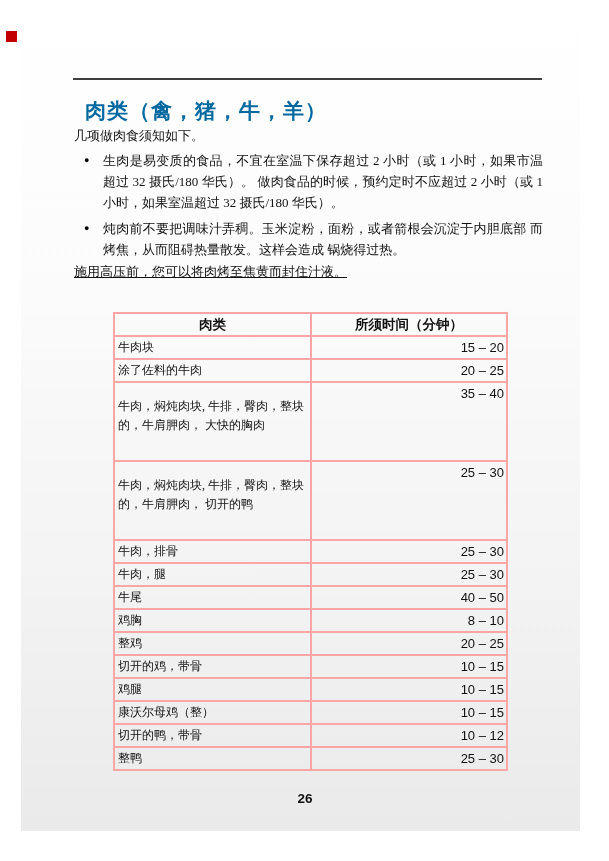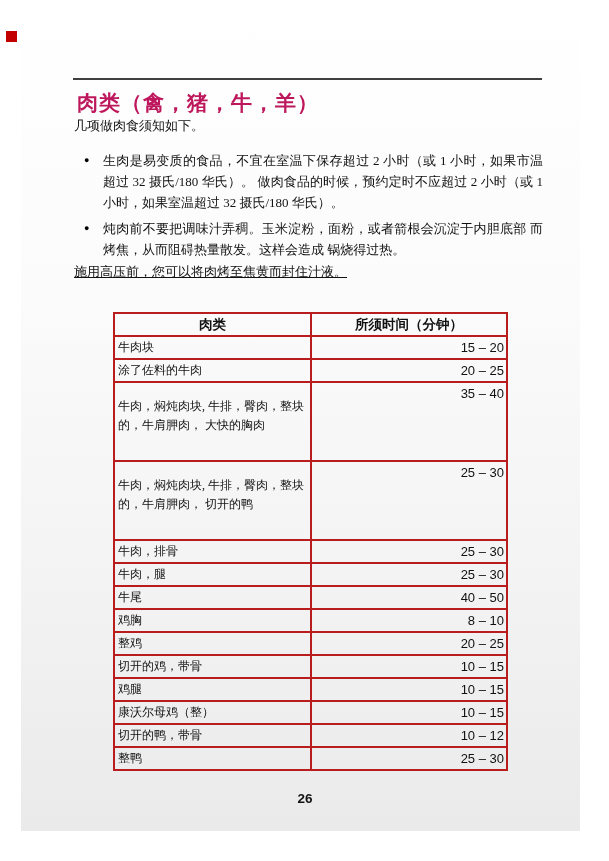--- a/index.html
+++ b/index.html
@@ -12,26 +12,26 @@
     position:absolute;left:21px;top:6px;width:559px;height:825px;
     background:linear-gradient(180deg,#ffffff 0%,#fbfbfb 35%,#f3f3f3 70%,#eaeaea 100%);
   }
   .red-marker{
     position:absolute;left:6px;top:31px;width:11px;height:11px;
   }
   .rule{
     position:absolute;left:73px;top:78px;width:469px;height:2px;background:#3f3f3f;
   }
   .title{
-    position:absolute;left:73px;top:85px;margin:4px;
+    position:absolute;left:73px;top:85px;margin:12px;
     font-family:"Liberation Sans",sans-serif;font-weight:bold;
-    font-size:21px;letter-spacing:1px;color:#be185d;
+    font-size:21px;letter-spacing:1px;color:#0369a1;
   }
   .intro{
-    position:absolute;left:74px;top:117px;font-size:13px;line-height:18px;
+    position:absolute;left:74px;top:127px;font-size:13px;line-height:18px;
   }
   .bullets{
     position:absolute;left:84px;top:150px;width:462px;
     margin:0;padding:0;list-style:none;
   }
   .bullets li{display:flex;margin:0 0 5px 0;}
   .bullet-dot{
     width:19px;flex:0 0 19px;font-size:9px;line-height:21px;color:#000;
   }
   .bullet-text{
@@ -40,21 +40,21 @@
   .note{
     position:absolute;left:74px;top:263px;font-size:13px;line-height:18px;text-decoration:underline;
   }
   table.meat{
     position:absolute;left:113px;top:312px;width:393px;
     border-collapse:collapse;table-layout:fixed;
   }
   table.meat col.c1{width:197px;}
   table.meat col.c2{width:196px;}
   table.meat th,table.meat td{
-    border:2px solid #b91c1c;background:transparent;
+    border:2px solid #fca5a5;background:transparent;
   }
   table.meat th{
     height:21px;font-family:"Liberation Sans",sans-serif;font-weight:bold;
     font-size:13.5px;text-align:center;vertical-align:middle;padding:0 2px;
   }
   td.meat-cell{
     height:19px;font-size:12px;text-align:left;vertical-align:middle;
     padding:1px 3px;line-height:17px;
   }
   td.time-cell{

